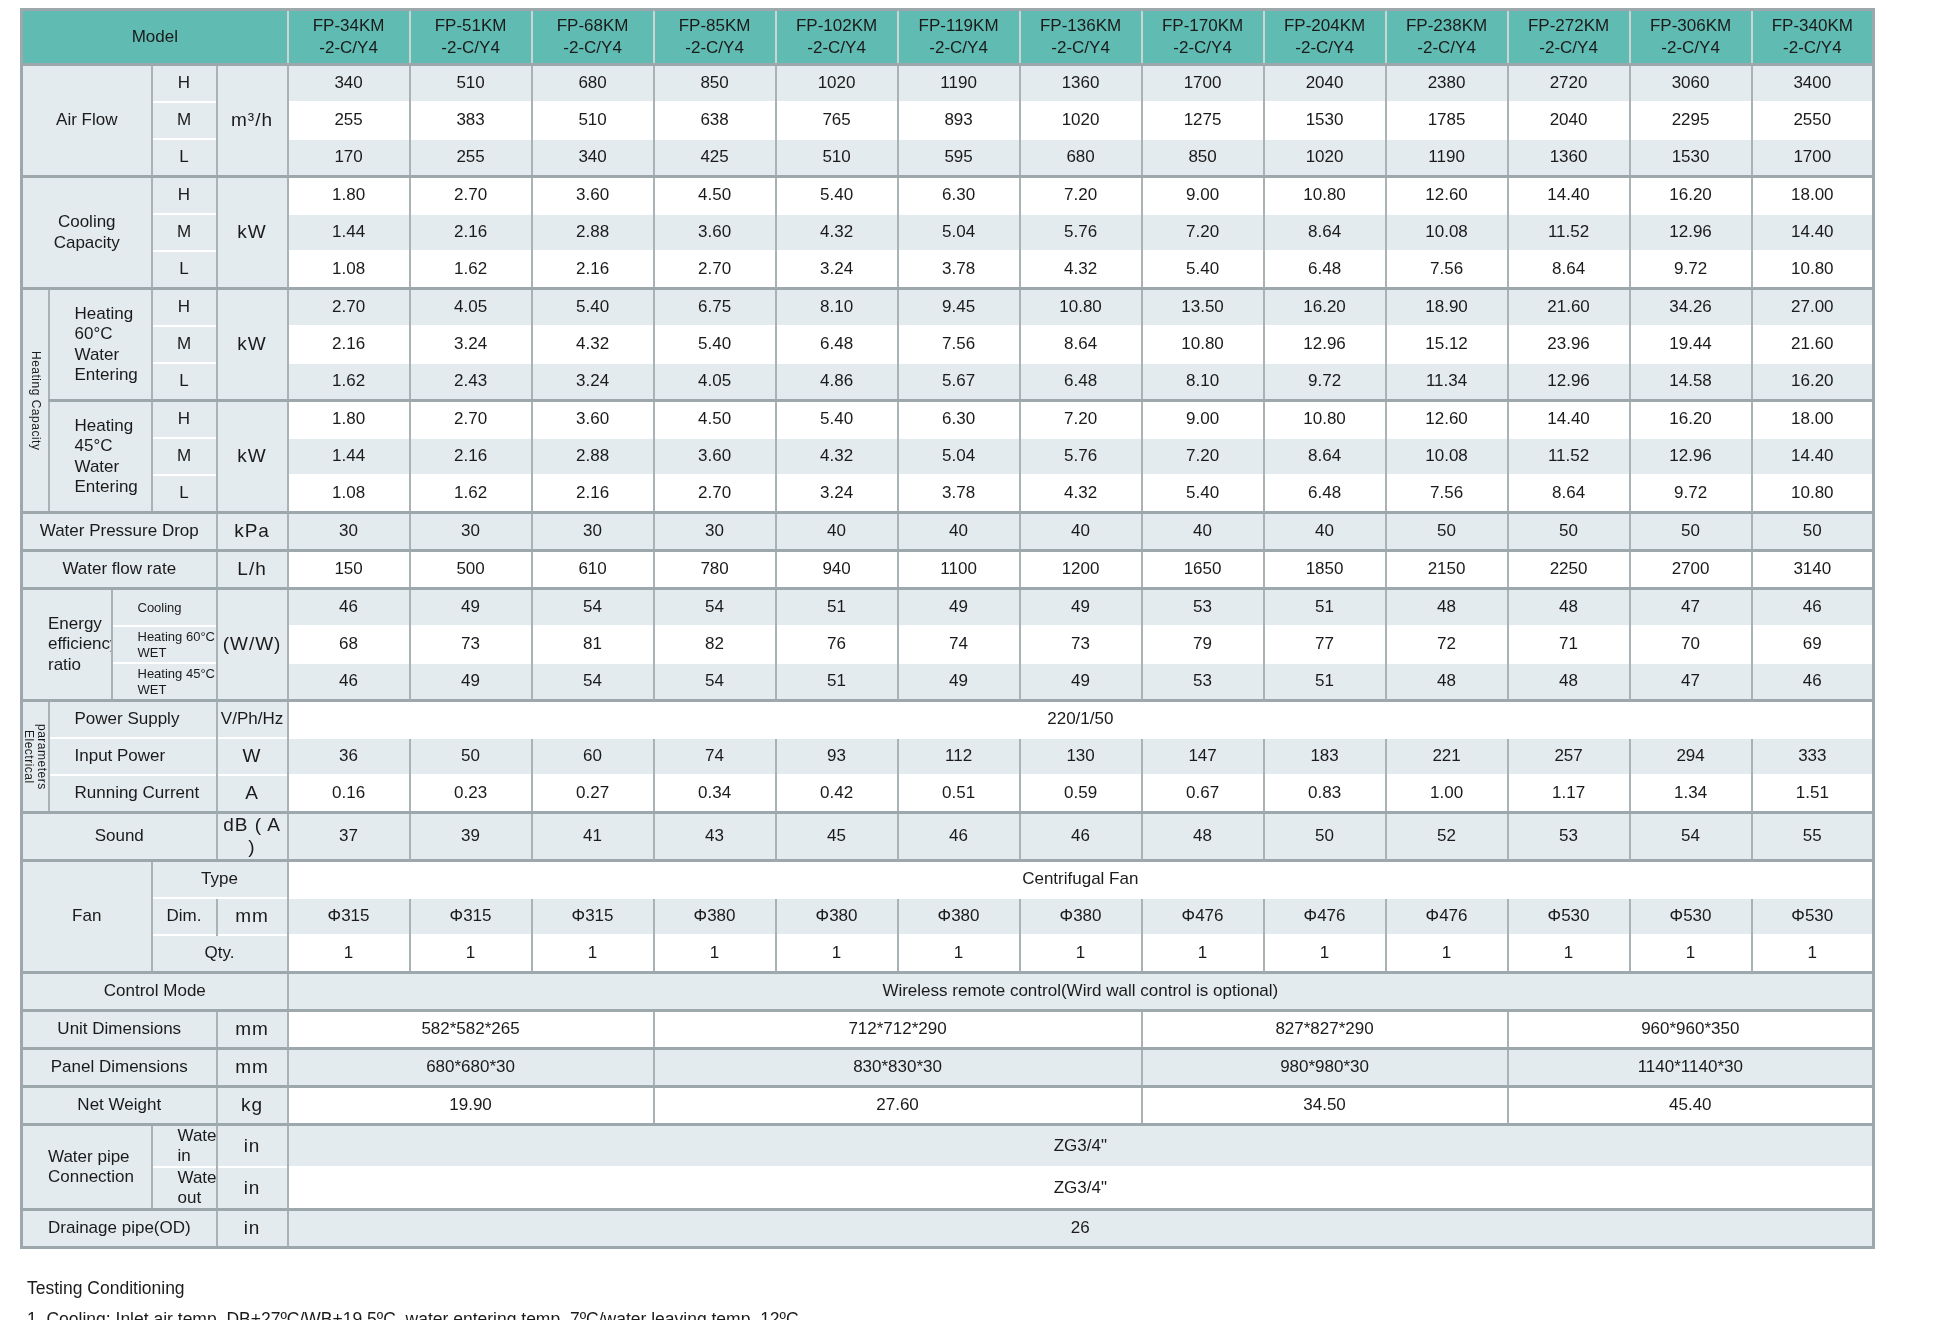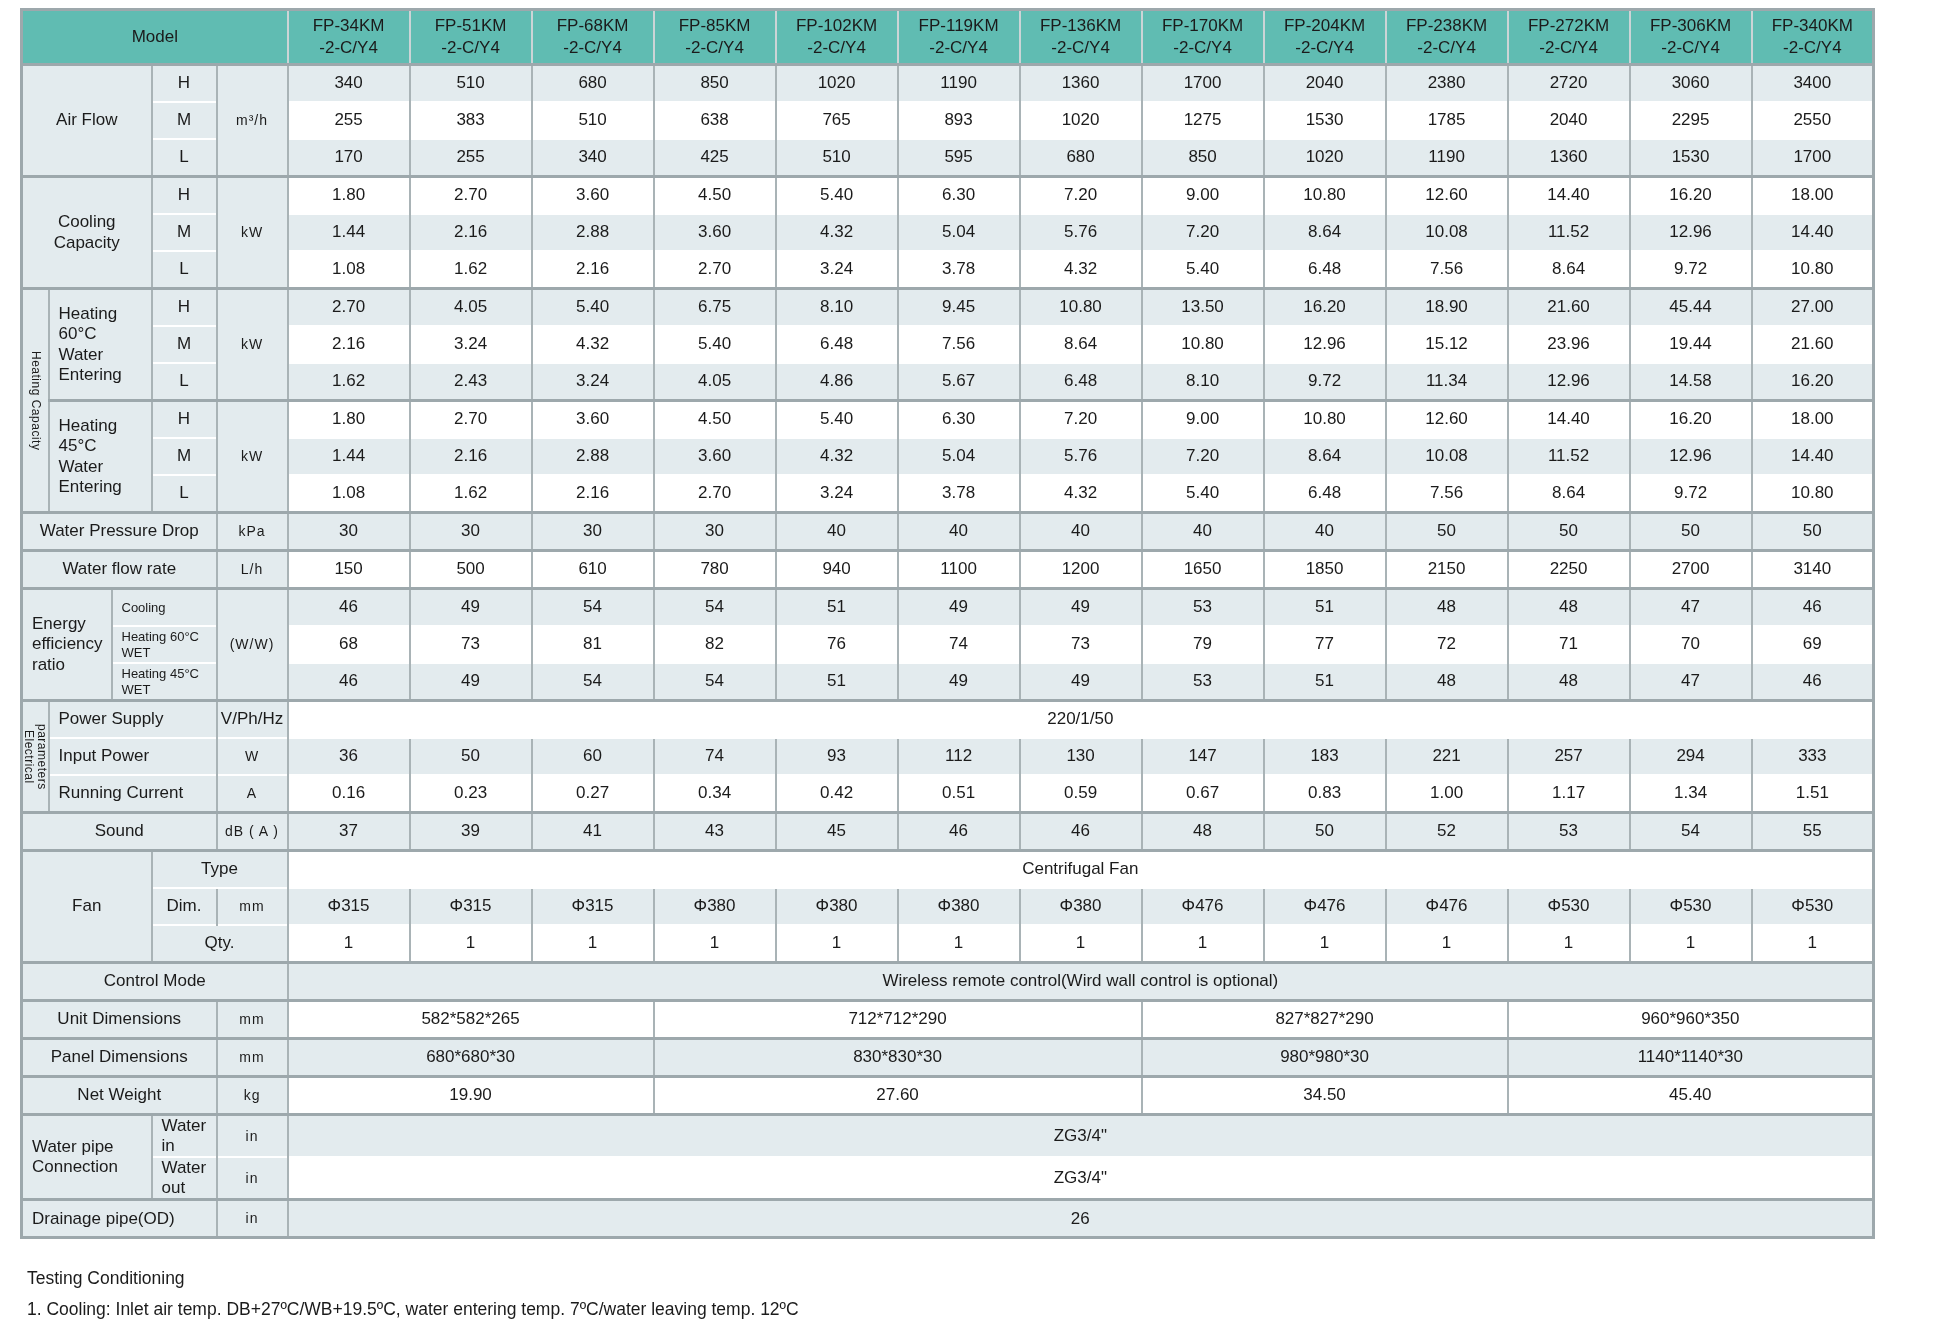--- a/index.html
+++ b/index.html
@@ -6,23 +6,23 @@
   body{width:1942px;height:1320px;font-family:"Liberation Sans","DejaVu Sans",sans-serif;color:#1b1b1b;}
   .wrap{padding:8px 0 0 20px;}
   table{border-collapse:collapse;table-layout:fixed;width:1496px;border:3px solid var(--section-line);}
   th,td{white-space:pre-line;overflow:hidden;vertical-align:middle;text-align:center;padding:0;}
   th{background:var(--teal);font-weight:400;font-size:17px;line-height:1.3;height:52px;border-left:2px solid #ccd4d6;}
   td{border-left:2px solid var(--grid);border-top:2px solid #ffffff;font-size:17px;line-height:1.18;height:35px;}
   tr.gb td{border-top:3px solid var(--section-line);}
   td.lbl{background:var(--light);}
   tr.light td.val{background:var(--light);}
   tr.white td.val{background:#ffffff;}
-  td.left{text-align:left;padding-left:9px;}
+  td.left{text-align:left;padding-left:25px;}
   td.small{font-size:13px;}
-  td.unit{font-size:14px;letter-spacing:1px;}
+  td.unit{font-size:19px;letter-spacing:1px;}
   td.unit.small{font-size:17px;letter-spacing:0;}
   td.vert{writing-mode:vertical-lr;font-size:12px;line-height:1.1;letter-spacing:0.5px;padding:3px 0;}
   .notes{margin:26px 0 0 3px;font-size:17.5px;line-height:1.55;}
   .notes div{margin:4px;}
 </style>
 </head>
 <body>
 
 <div class="wrap">
   <table>
@@ -179,21 +179,21 @@
           <td class="val">4.05</td>
           <td class="val">5.40</td>
           <td class="val">6.75</td>
           <td class="val">8.10</td>
           <td class="val">9.45</td>
           <td class="val">10.80</td>
           <td class="val">13.50</td>
           <td class="val">16.20</td>
           <td class="val">18.90</td>
           <td class="val">21.60</td>
-          <td class="val">45.44</td>
+          <td class="val">34.26</td>
           <td class="val">27.00</td>
         </tr>
         <tr class="white">
           <td class="lbl">M</td>
           <td class="val">2.16</td>
           <td class="val">3.24</td>
           <td class="val">4.32</td>
           <td class="val">5.40</td>
           <td class="val">6.48</td>
           <td class="val">7.56</td>

